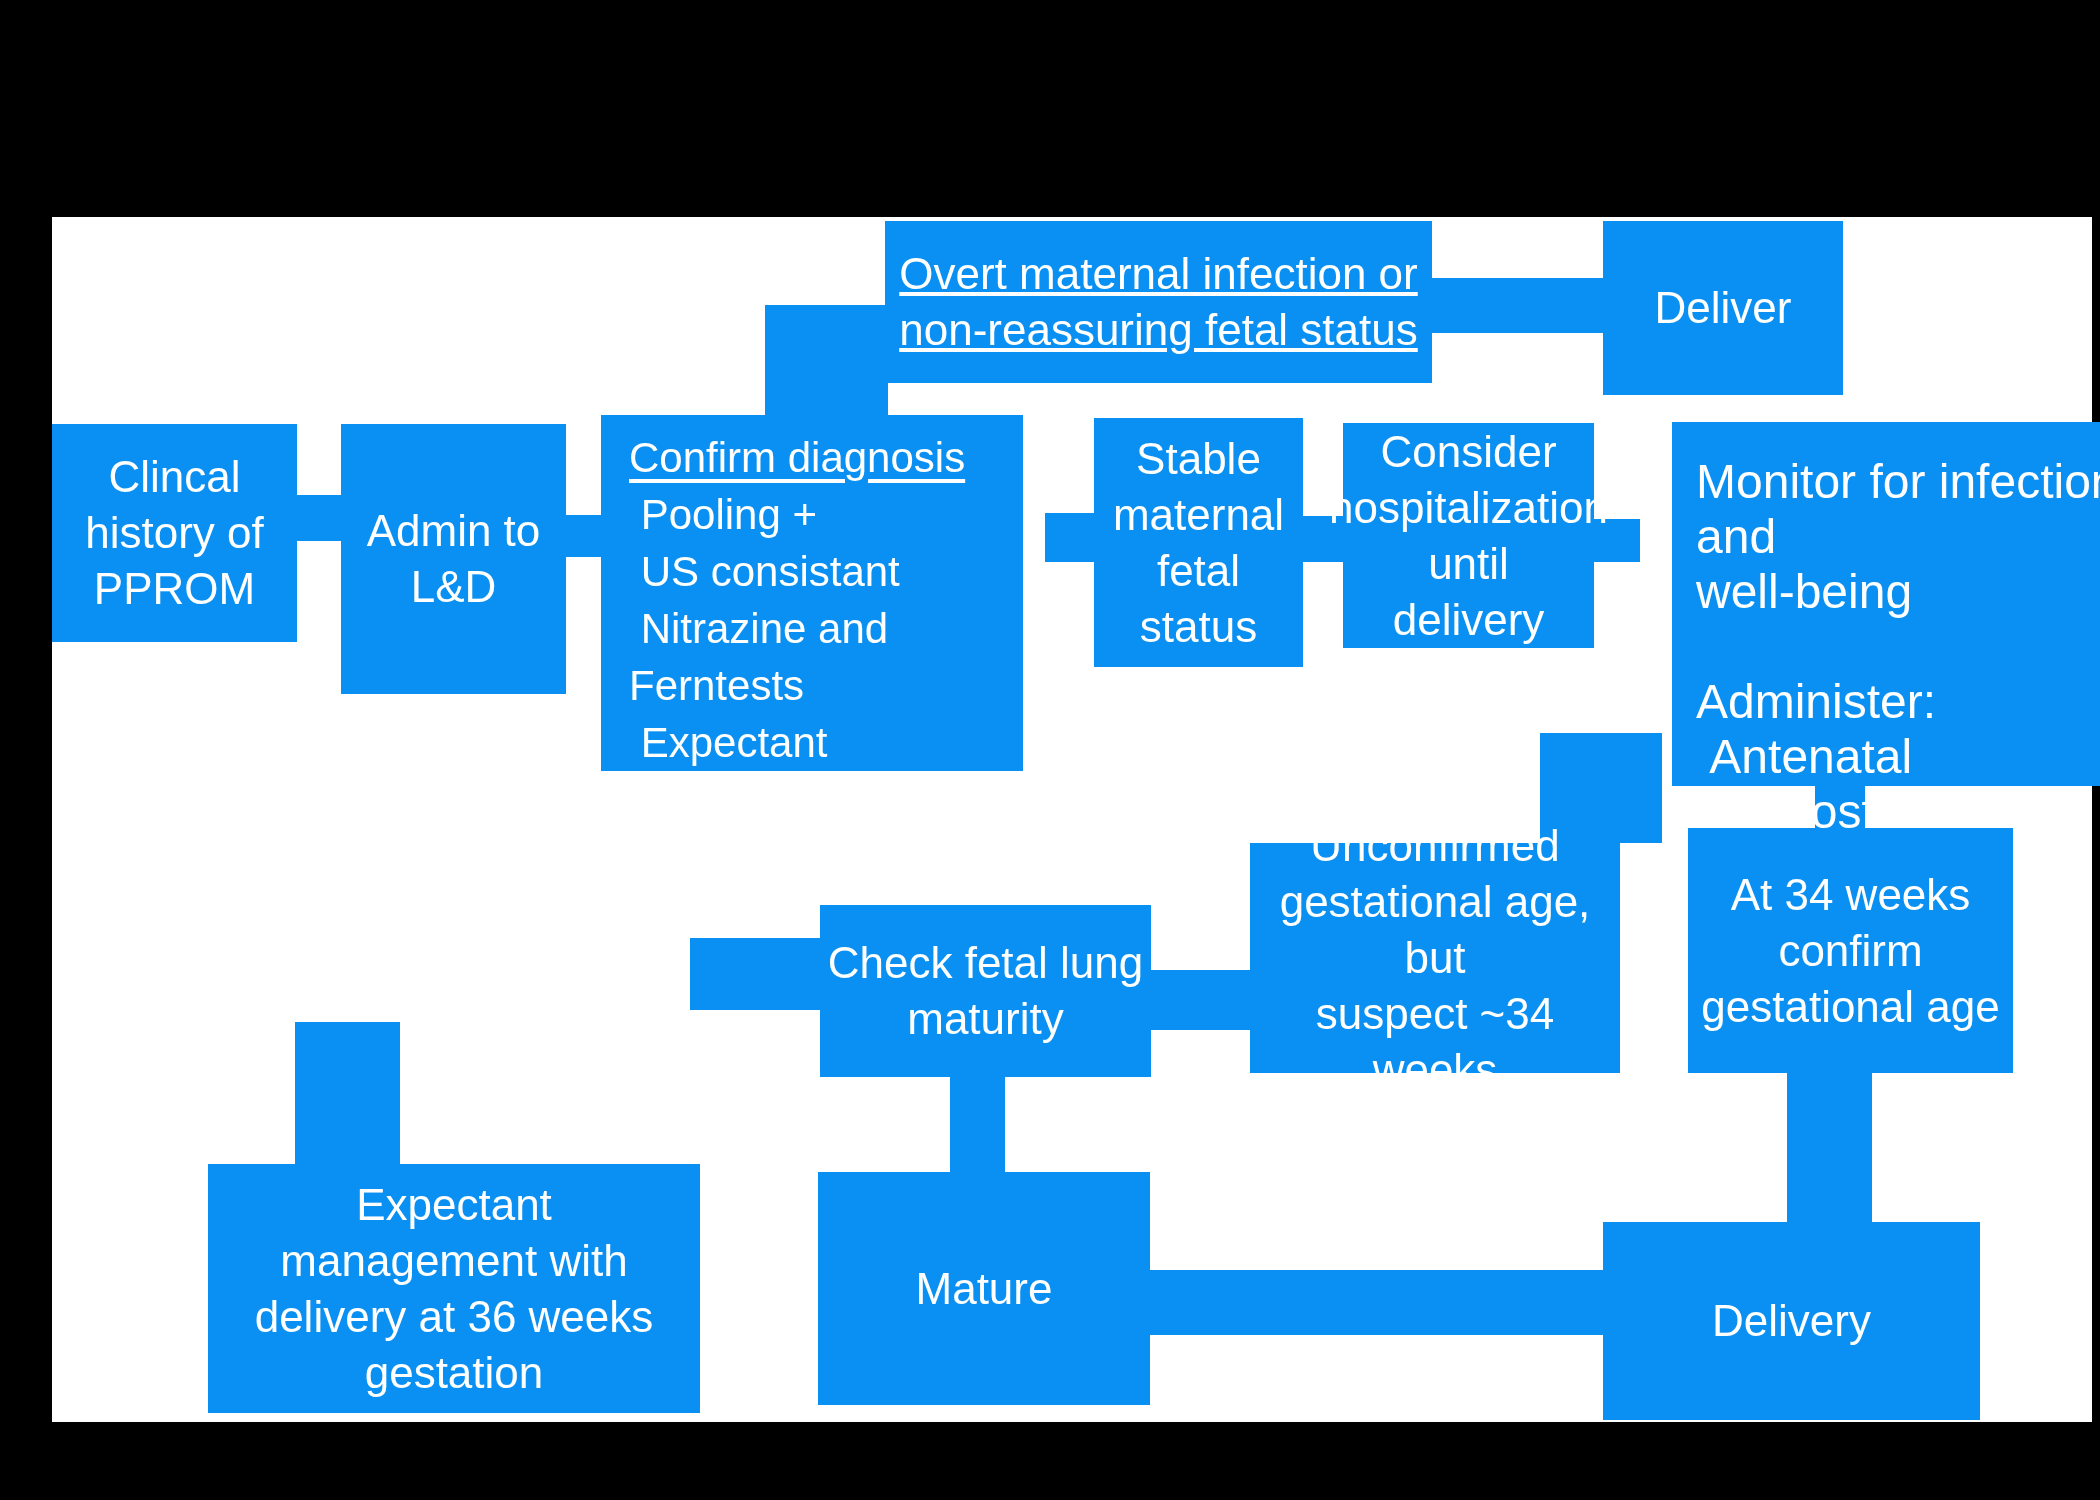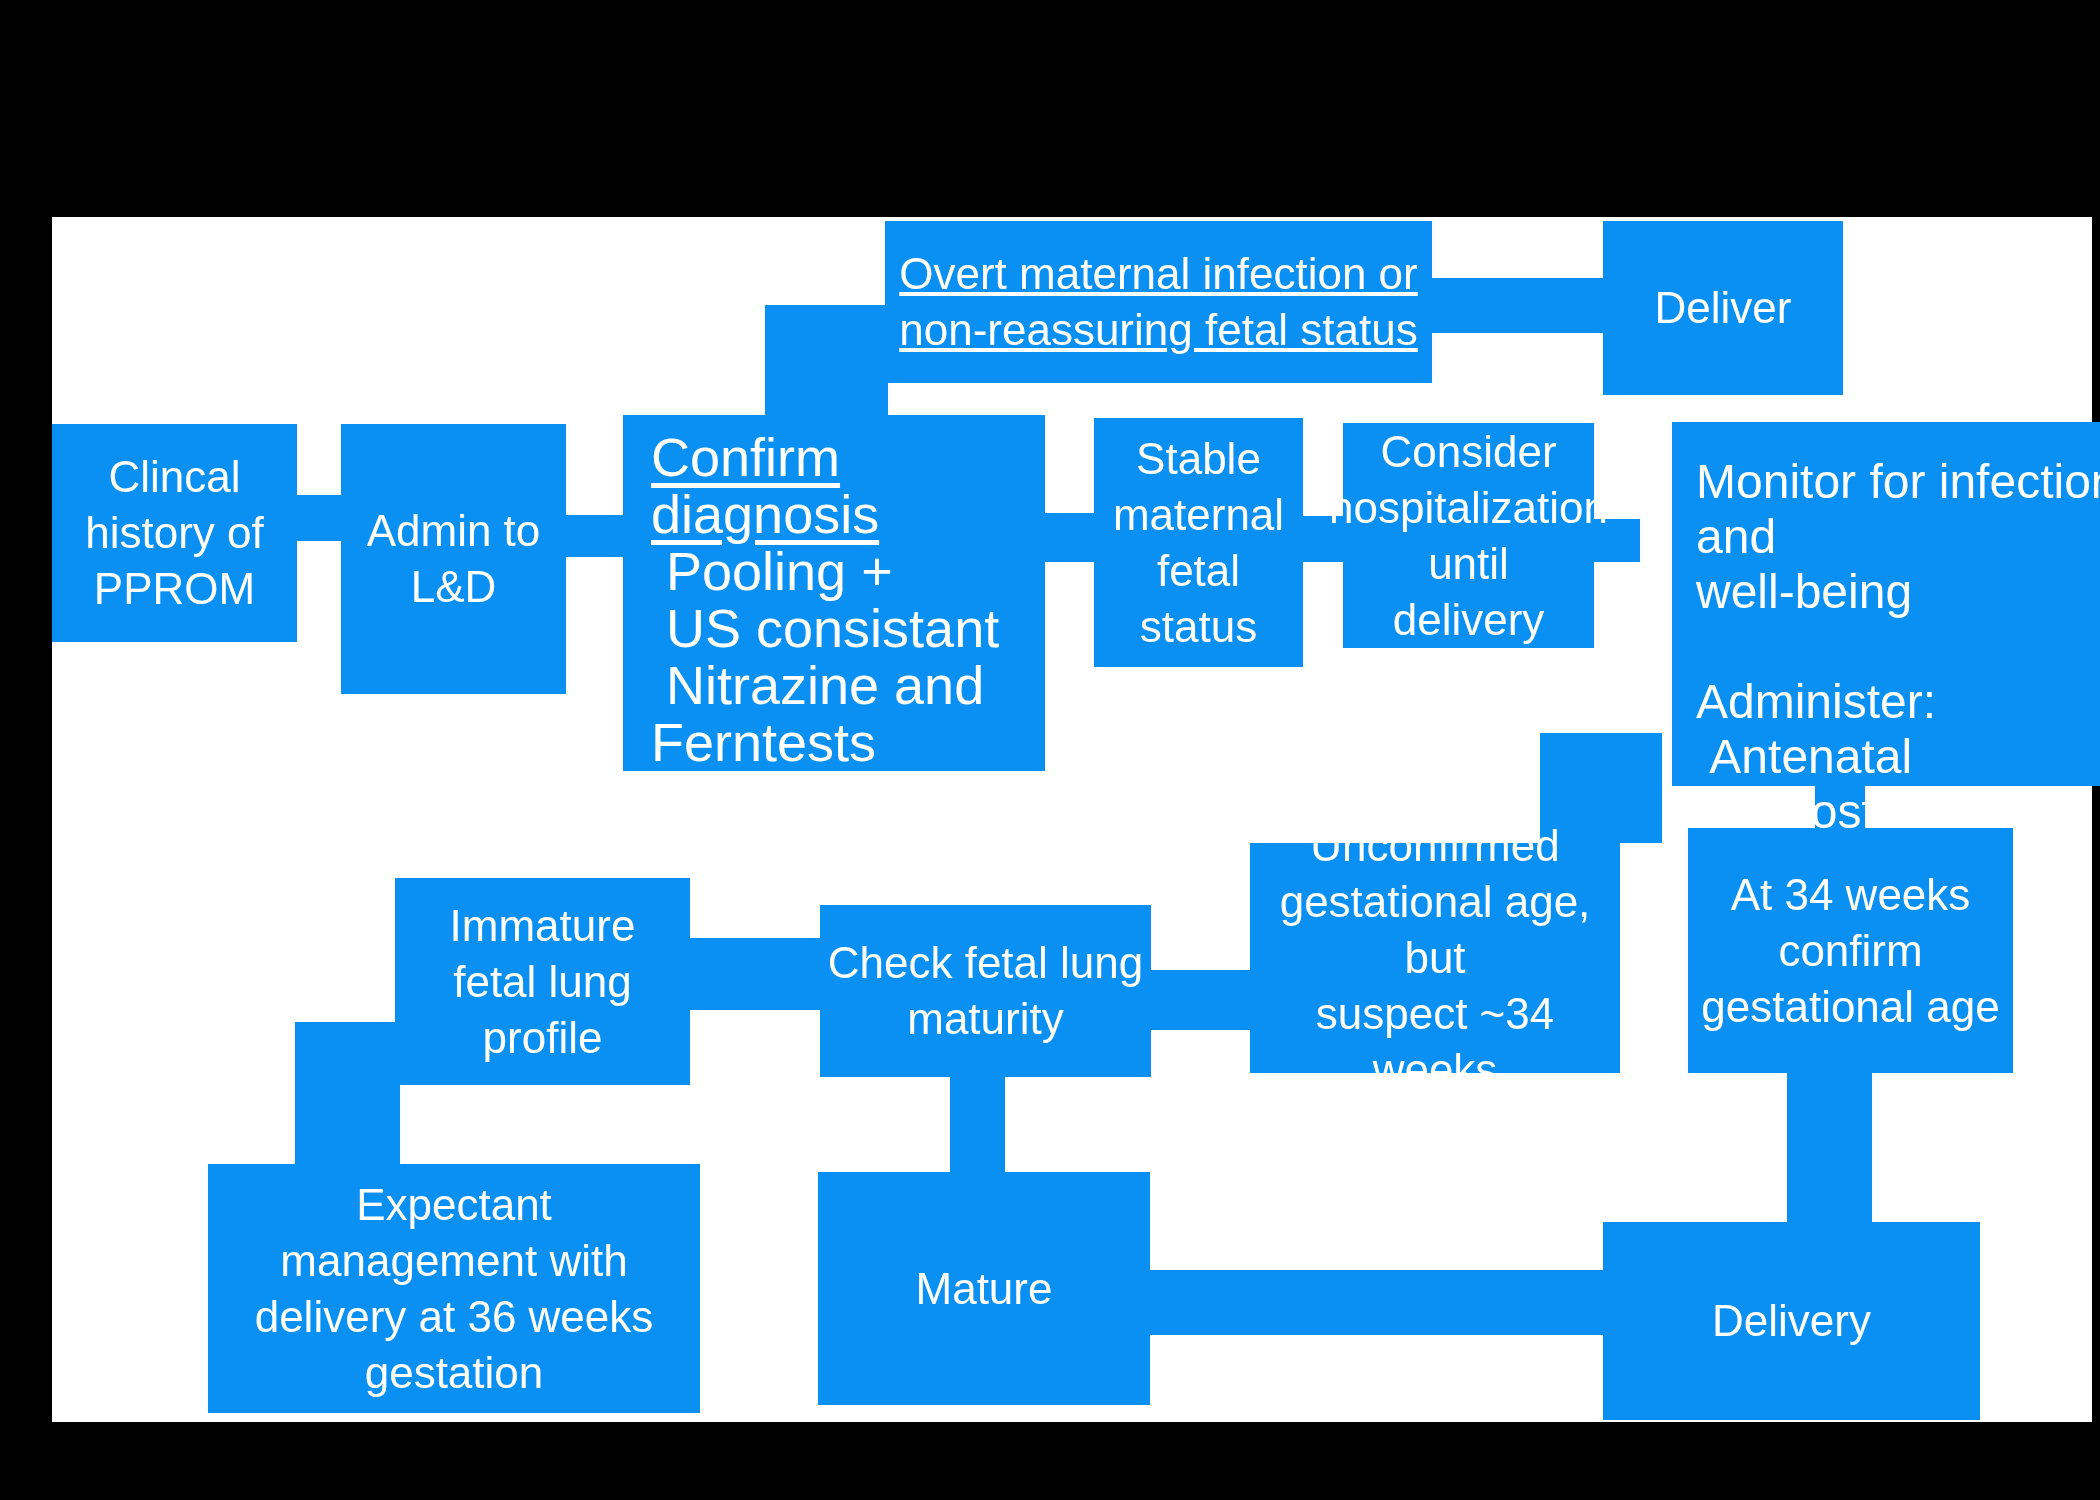--- a/index.html
+++ b/index.html
@@ -18,22 +18,22 @@
     display:flex; align-items:center; justify-content:center;
     text-align:center; font-size:44px; line-height:56px;
   }
   .node .lbl { white-space:pre-wrap; }
   .conn { position:absolute; background:var(--blue); }
   
   .node.listbox { display:block; text-align:left; }
   
   .n-clinical   { left:0px;    top:207px;  width:245px; height:218px; }
   .n-admit      { left:289px;  top:207px;  width:225px; height:270px; }
-  .n-confirm    { left:571px;  top:198px;  width:422px; height:356px;
-                  font-size:54px; line-height:57px; padding:14px 0 0 28px;
+  .n-confirm    { left:549px;  top:198px;  width:422px; height:356px;
+                  font-size:42px; line-height:57px; padding:14px 0 0 28px;
                   box-sizing:border-box; }
   .n-overt      { left:833px;  top:4px;    width:547px; height:162px;text-decoration:underline; }
   .n-deliver    { left:1551px; top:4px;    width:240px; height:174px; }
   .n-stable     { left:1042px; top:201px;  width:209px; height:249px; }
   .n-consider   { left:1291px; top:206px;  width:251px; height:225px; }
   .n-monitor    { left:1620px; top:205px;  width:452px; height:364px;
                   font-size:48px; line-height:55px; padding:32px 0 0 24px;
                   box-sizing:border-box; }
   .n-unconfirmed{ left:1198px; top:626px;  width:370px; height:230px; }
   .n-at34       { left:1628px; top:611px;  width:325px; height:245px;margin-left:8px; }
@@ -141,25 +141,20 @@
 gestational age, but
 suspect ~34 weeks</span>
   </div>
 
   <div class="node n-at34">
     <span class="lbl">At 34 weeks
 confirm
 gestational age</span>
   </div>
 
-  <div class="node n-immature">
-    <span class="lbl">Immature
-fetal lung
-profile</span>
-  </div>
 
   <div class="node n-check">
     <span class="lbl">Check fetal lung
 maturity</span>
   </div>
 
   <div class="node n-expectant">
     <span class="lbl">Expectant
 management with
 delivery at 36 weeks

